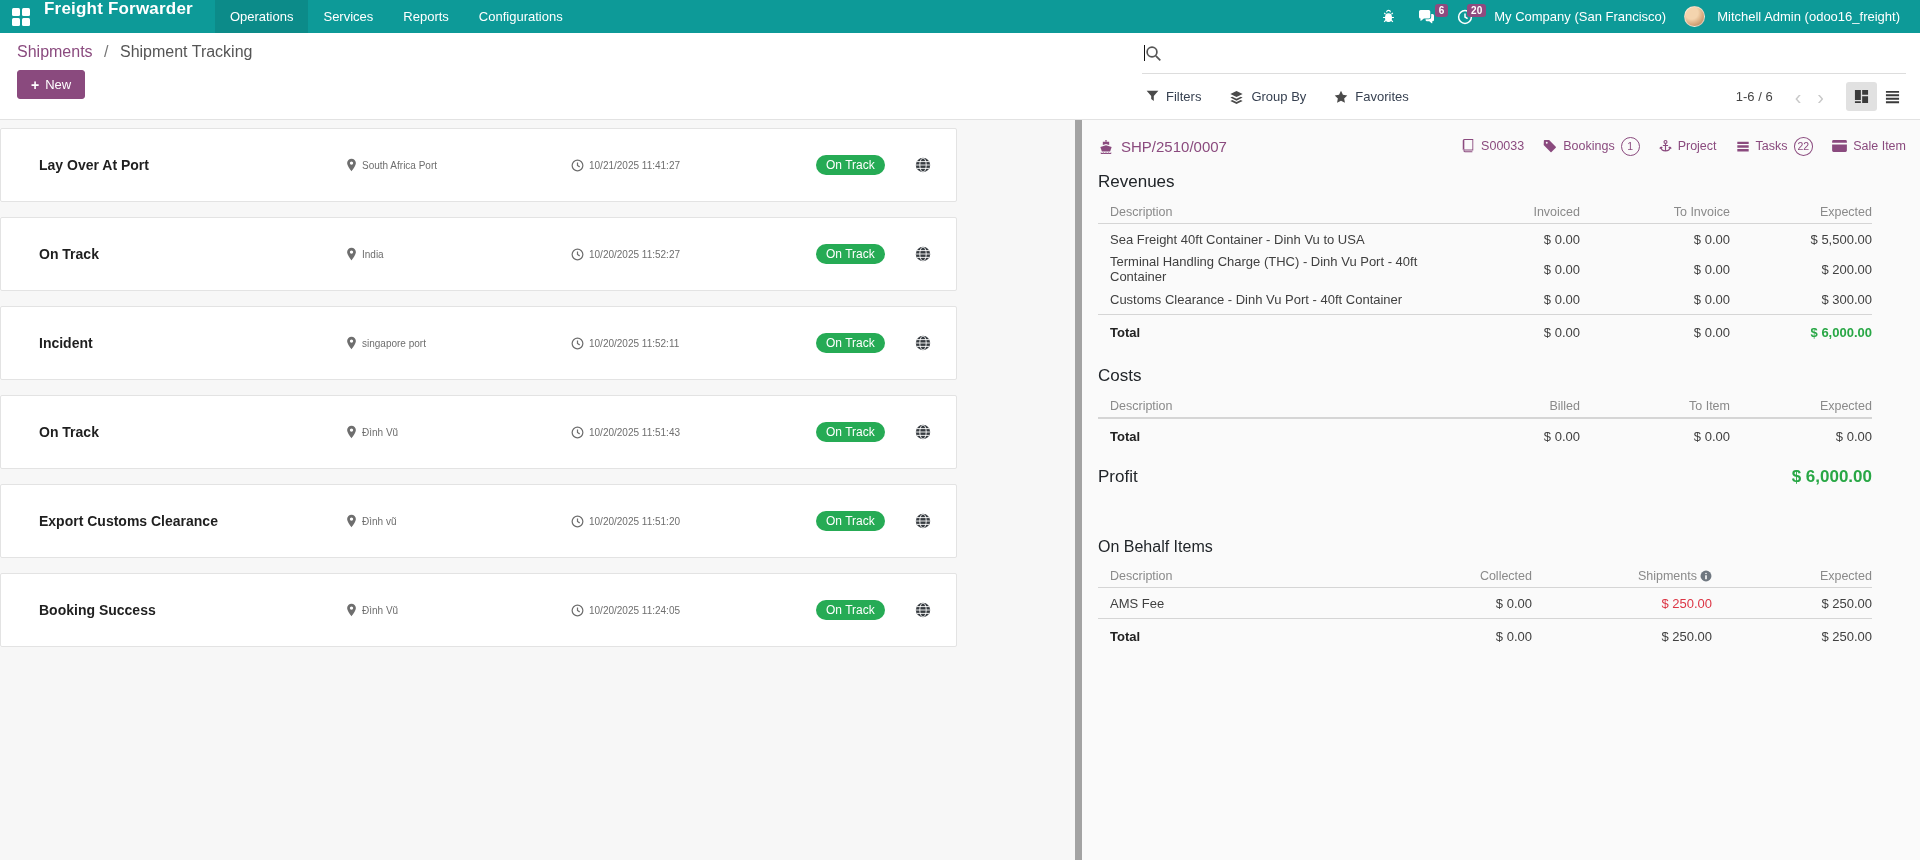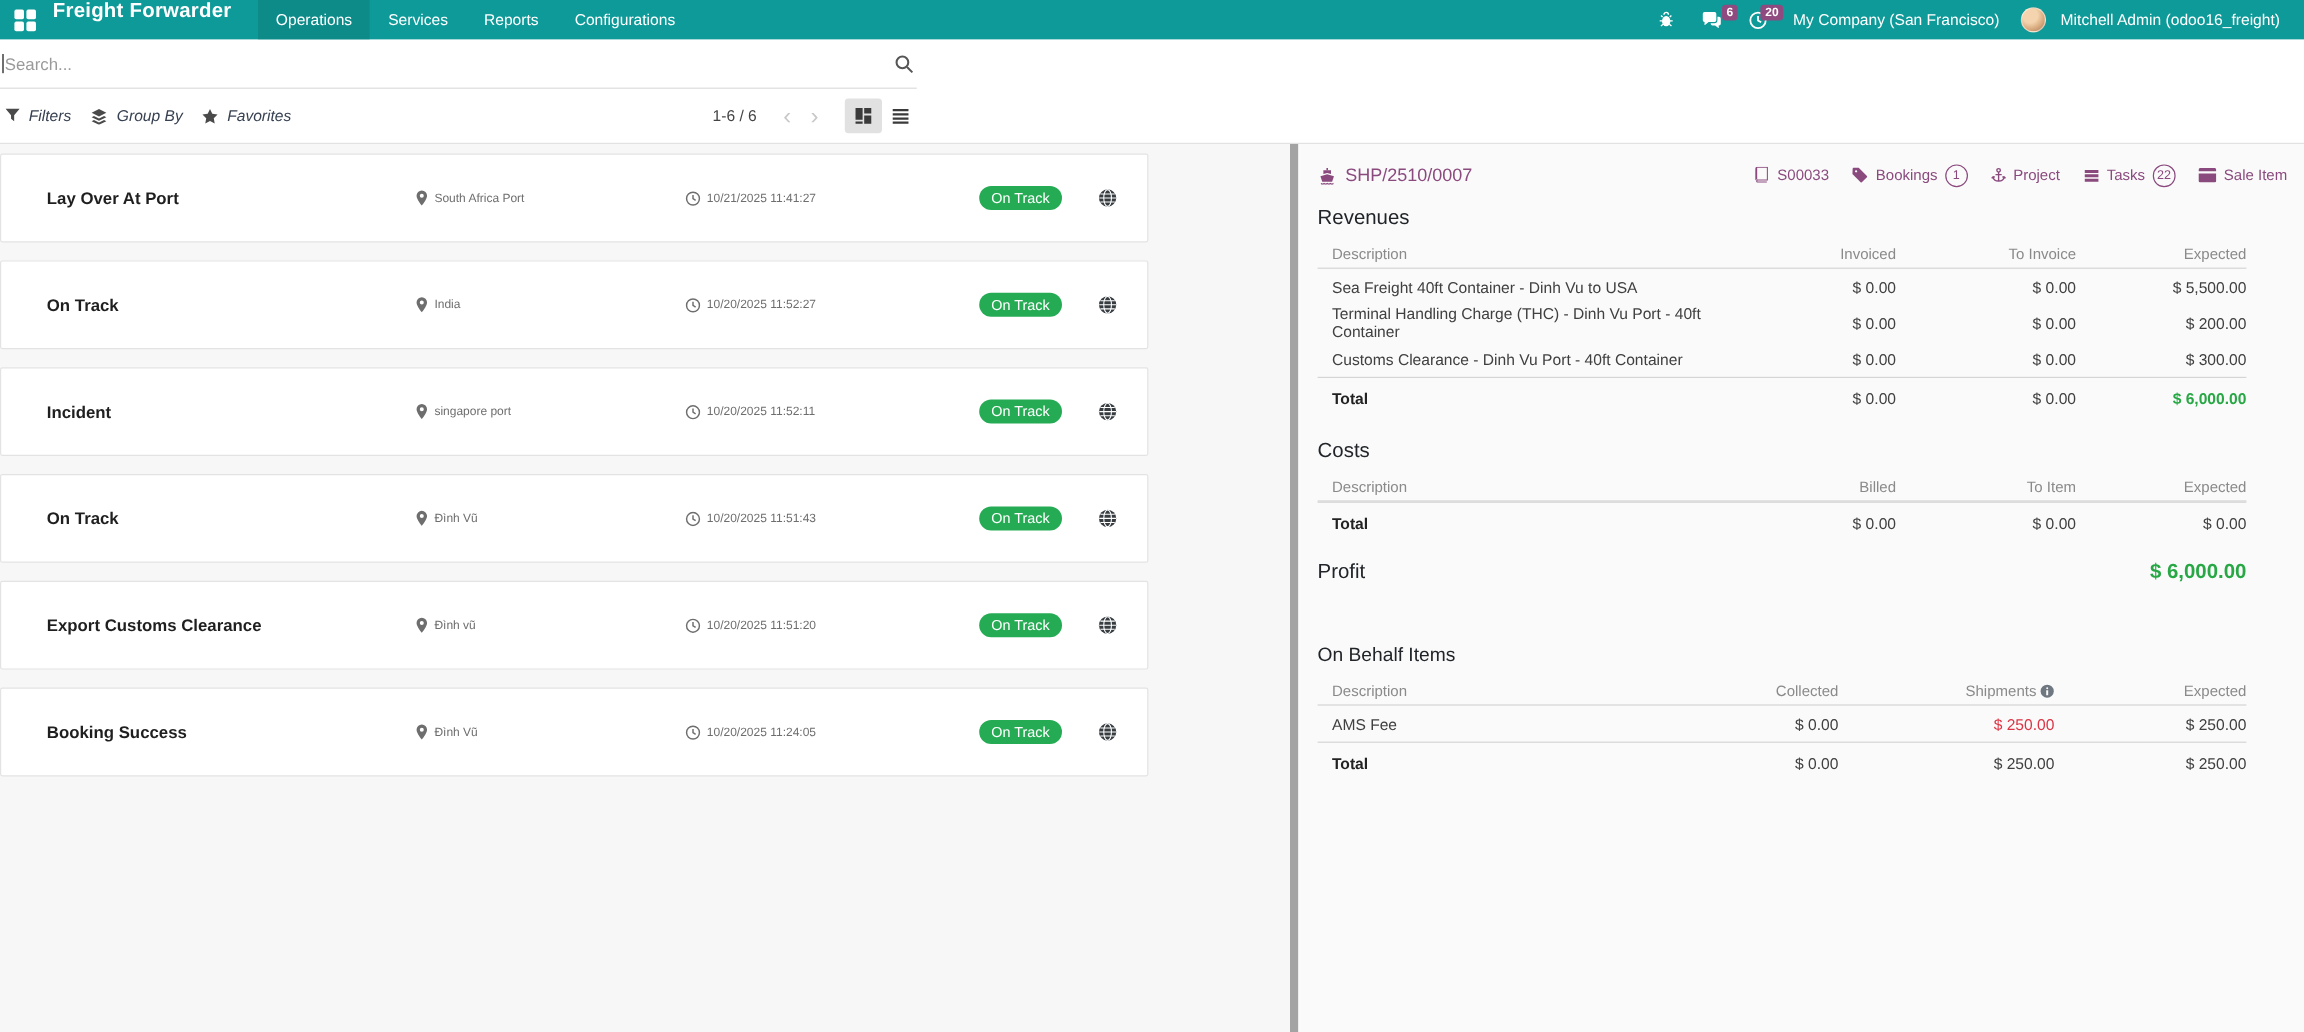--- a/index.html
+++ b/index.html
@@ -47,21 +47,21 @@
   .btn-new .plus{font-weight:700;font-size:14px;line-height:10px;}
   .cp-right{width:778px;display:flex;flex-direction:column;}
   .search-row{height:41px;display:flex;align-items:center;border-bottom:1px solid #ddd;
     margin-right:14px;padding:0 2px;}
   .caret{width:1px;height:16px;background:#111;display:inline-block;}
   .search-input{flex:1;border:none;outline:none;font-size:14px;color:#333;background:transparent;
     font-family:inherit;padding-left:1px;}
   .search-input::placeholder{color:#9a9a9a;}
   .search-row svg{color:#555;flex-shrink:0;cursor:pointer;}
   .actions-row{flex:1;display:flex;align-items:center;justify-content:space-between;padding-right:12px;}
-  .facets{display:flex;align-items:center;gap:16px;padding-left:4px;font-style:italic;}
+  .facets{display:flex;align-items:center;gap:28px;padding-left:4px;}
   .facet{display:flex;align-items:center;gap:7px;font-size:13px;color:#374151;cursor:pointer;}
   .facet svg{color:#4a4a4a;}
   .pager{display:flex;align-items:center;}
   .pager-range{font-size:13px;color:#444;margin-right:14px;}
   .pg-btn{color:#c8c8c8;font-size:20px;line-height:18px;padding:0 8px;cursor:pointer;user-select:none;}
   .view-switcher{display:flex;margin-left:14px;}
   .switch-btn{width:31px;height:29px;display:flex;align-items:center;justify-content:center;
     border-radius:3px;color:#3a3a3a;cursor:pointer;}
   .switch-btn.active{background:#e1e1e1;}
 
@@ -160,24 +160,34 @@
           </svg>
         <span class="nav-badge">20</span>
       </div>
       <span class="nav-text">My Company (San Francisco)</span>
       <span class="avatar"></span>
       <span class="nav-text">Mitchell Admin (odoo16_freight)</span>
     </div>
   </nav>
 
   <div class="control-panel">
+    <div class="cp-left">
+      <div class="breadcrumb">
+        <span class="bc-parent">Shipments</span>
+        <span class="bc-sep">/</span>
+        <span class="bc-current">Shipment Tracking</span>
+      </div>
+      <button class="btn-new">
+        <span class="plus">+</span>
+        <span>New</span>
+      </button>
+    </div>
     <div class="cp-right">
       <div class="search-row">
         <span class="caret"></span>
-        <input class="search-input" type="text" placeholder="Search..." style="">
         <svg width="17" height="17" viewBox="0 0 16 16">
             <g stroke="currentColor" stroke-width="1.6" fill="none">
               <circle cx="6.6" cy="6.6" r="4.6"></circle>
               <path d="M10.2 10.2 14.4 14.4"></path>
             </g>
           </svg>
       </div>
       <div class="actions-row">
         <div class="facets">
           <div class="facet">

